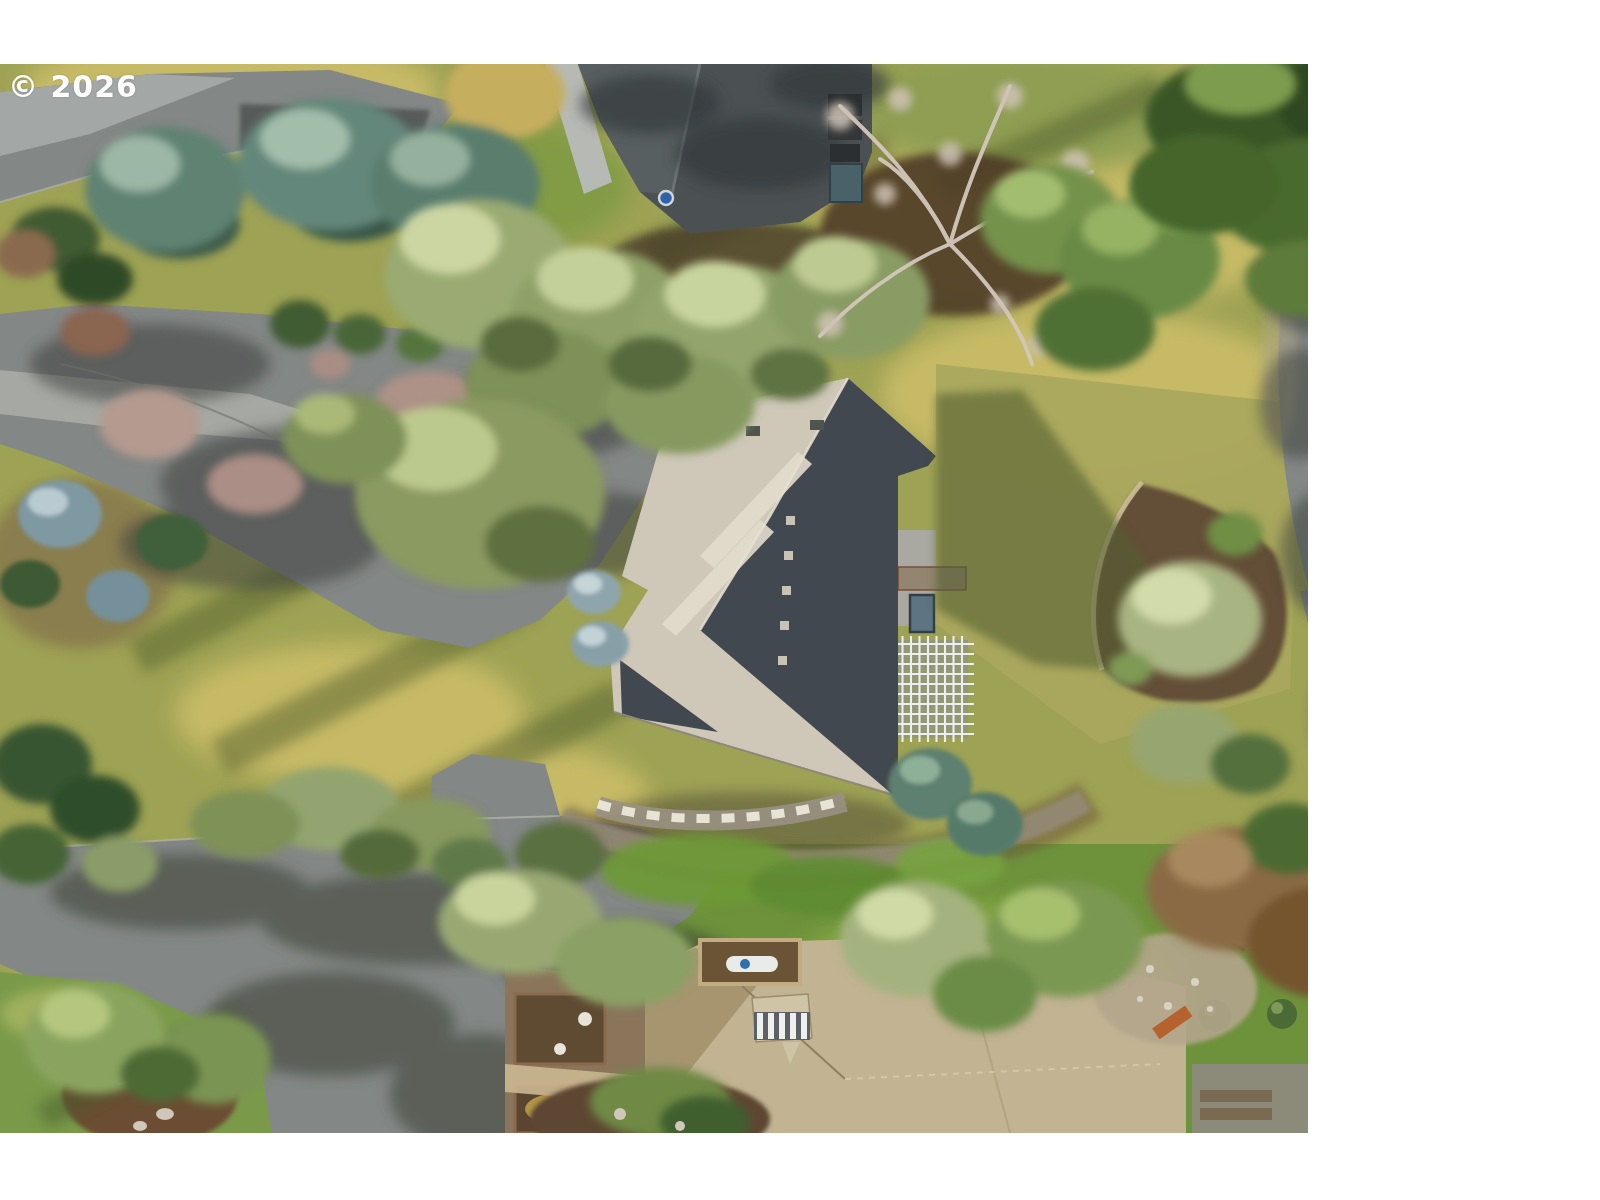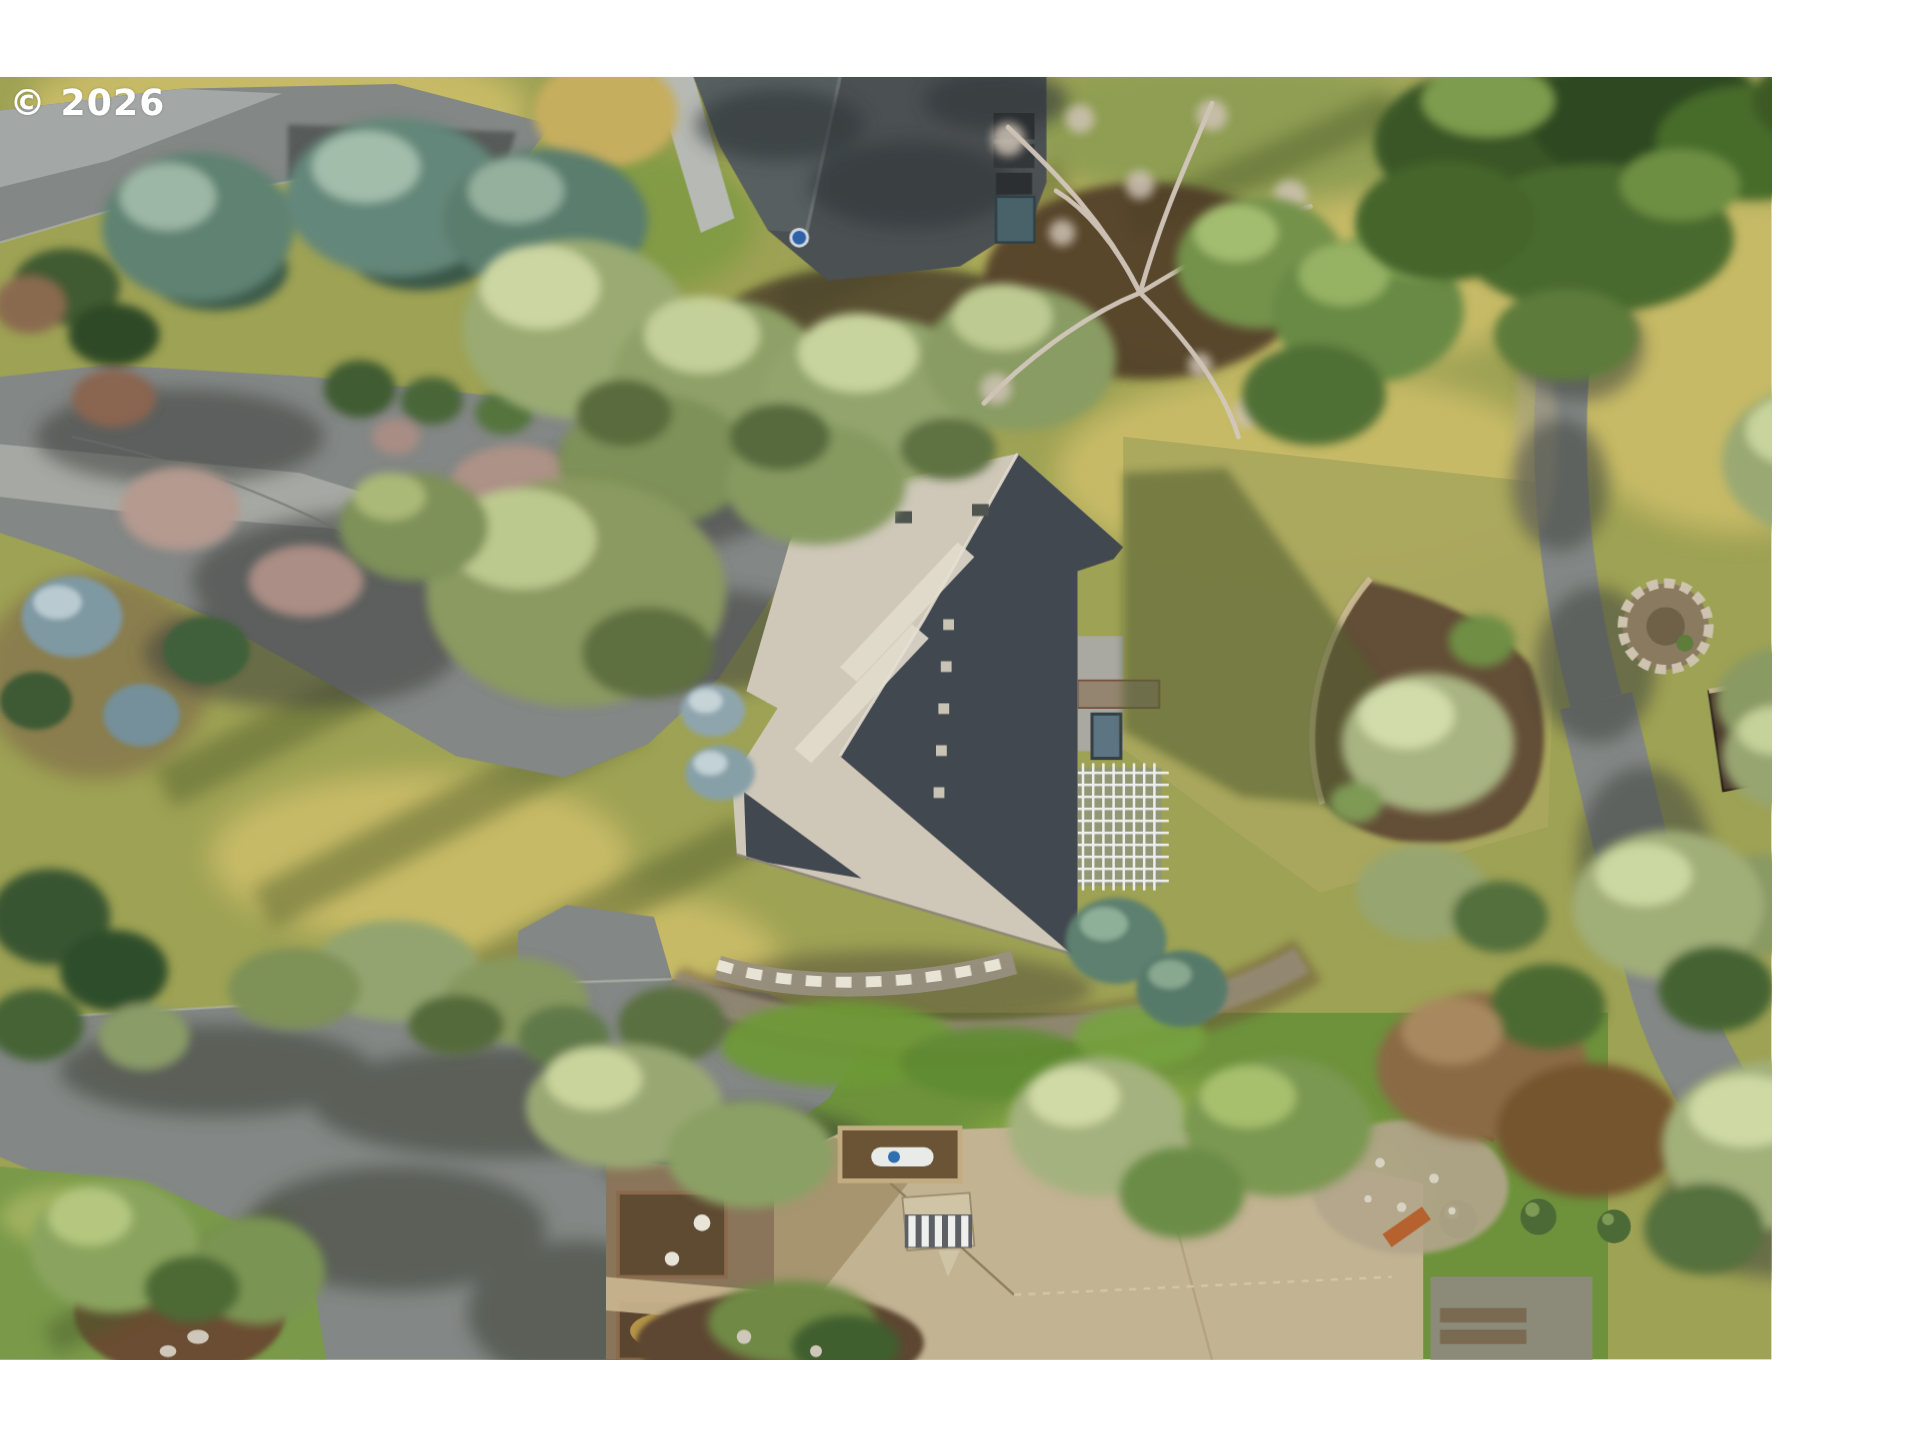--- a/index.html
+++ b/index.html
@@ -1,16 +1,16 @@
 <!DOCTYPE html>
 <html><head>
 <meta charset="utf-8">
 <style>
   html,body{margin:0;padding:0;background:#ffffff;}
-  .canvas{position:relative;width:1476px;height:1200px;background:#ffffff;overflow:hidden;
+  .canvas{position:relative;width:1308px;height:1200px;background:#ffffff;overflow:hidden;
           font-family:"DejaVu Sans","Liberation Sans",sans-serif;}
   .photo{position:absolute;left:0;top:64px;width:1600px;height:1069px;overflow:hidden;background:#9ea254;}
   .watermark{position:absolute;left:8px;top:72px;z-index:5;color:#ffffff;font-weight:bold;
              font-size:30px;letter-spacing:1px;line-height:1;
              text-shadow:0 0 2px rgba(60,60,60,.35);}
   svg{display:block;}
 </style>
 </head>
 <body>
 

